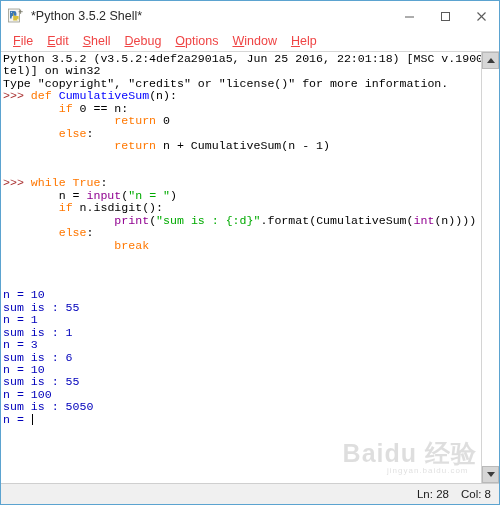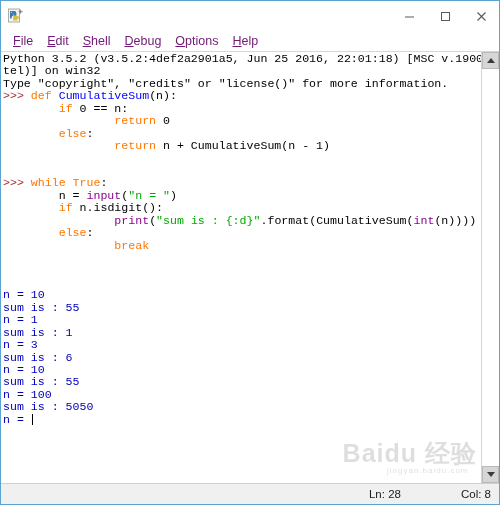--- a/index.html
+++ b/index.html
@@ -70,21 +70,21 @@
     height: 20px;
     flex: 0 0 20px;
     background: #ffffff;
     display: flex;
     align-items: center;
     padding-left: 5px;
     border-bottom: 1px solid #d6d6d6;
   }
   .menu-item {
     font-size: 12.5px;
-    color: #701a75;
+    color: #ef4444;
     padding: 0 7px;
     white-space: nowrap;
     font-family: "Liberation Sans", sans-serif;
     line-height: 18px;
   }
   .menu-item .u { text-decoration: underline; }
 
   
   #content {
     flex: 1 1 auto;
@@ -190,40 +190,40 @@
     height: 20px;
     flex: 0 0 20px;
     background: #f0f0f0;
     display: flex;
     align-items: center;
     justify-content: flex-end;
     padding-right: 8px;
     font-size: 11.5px;
     color: #202020;
     font-family: "Liberation Sans", sans-serif;
-    gap: 48px;
   }
   #statusbar span { margin-left: 12px; white-space: nowrap; }
 </style>
 </head>
 <body>
 
 <div id="window">
 
   <div id="titlebar">
     <div id="app-icon">
       <svg width="18" height="18" viewBox="0 0 18 18">
         <rect x="1.5" y="2" width="11" height="13" fill="#f4f4f2" stroke="#9a9a8c" stroke-width="0.8"></rect>
         <path d="M3 4 h4.2 a2.2 2.2 0 0 1 2.2 2.2 v2.6 h-3.2 a1.6 1.6 0 0 0 -1.6 1.6 v1.2 h-1.6 z" fill="#3c78b4"></path>
         <path d="M6.2 13.6 h3.4 a2 2 0 0 0 2 -2 v-2.6 h-3.2 a1.6 1.6 0 0 1 -1.6 -1.6 v-1.2 h-0.6 z" fill="#d8c03a"></path>
         <circle cx="4.4" cy="5.3" r="0.55" fill="#ffffff"></circle>
         <circle cx="10.4" cy="12.2" r="0.55" fill="#ffffff"></circle>
         <path d="M13.6 2.6 v4.2 M11.6 4.7 h4.1" stroke="#7a7a6a" stroke-width="0.9"></path>
       </svg>
     </div>
+    <div id="title-text">*Python 3.5.2 Shell*</div>
     <div class="win-btns">
       <div class="win-btn">
         <svg width="11" height="11" viewBox="0 0 11 11">
             <line x1="1" y1="6" x2="10" y2="6" stroke="#5a5a5a" stroke-width="1"></line>
           </svg>
       </div>
       <div class="win-btn">
         <svg width="11" height="11" viewBox="0 0 11 11">
             <rect x="1.5" y="1.5" width="8" height="8" fill="none" stroke="#5a5a5a" stroke-width="1"></rect>
           </svg>
@@ -236,20 +236,21 @@
       </div>
     </div>
   </div>
 
   <div id="menubar">
       <div class="menu-item"><span class="u">F</span>ile</div>
       <div class="menu-item"><span class="u">E</span>dit</div>
       <div class="menu-item"><span class="u">S</span>hell</div>
       <div class="menu-item"><span class="u">D</span>ebug</div>
       <div class="menu-item"><span class="u">O</span>ptions</div>
+      <div class="menu-item"><span class="u">W</span>indow</div>
       <div class="menu-item"><span class="u">H</span>elp</div>
     </div>
 
   <div id="content">
     <div id="textarea"><div class="line"><span class="t-plain">Python 3.5.2 (v3.5.2:4def2a2901a5, Jun 25 2016, 22:01:18) [MSC v.1900 32 bit (In</span></div><div class="line"><span class="t-plain">tel)] on win32</span></div><div class="line"><span class="t-plain">Type "copyright", "credits" or "license()" for more information.</span></div><div class="line"><span class="t-prompt">&gt;&gt;&gt; </span><span class="t-kw">def</span><span class="t-plain"> </span><span class="t-def">CumulativeSum</span><span class="t-plain">(n):</span></div><div class="line"><span class="t-plain">        </span><span class="t-kw">if</span><span class="t-plain"> 0 == n:</span></div><div class="line"><span class="t-plain">                </span><span class="t-kw">return</span><span class="t-plain"> 0</span></div><div class="line"><span class="t-plain">        </span><span class="t-kw">else</span><span class="t-plain">:</span></div><div class="line"><span class="t-plain">                </span><span class="t-kw">return</span><span class="t-plain"> n + CumulativeSum(n - 1)</span></div><div class="line"><span class="t-plain"></span></div><div class="line"><span class="t-plain"></span></div><div class="line"><span class="t-prompt">&gt;&gt;&gt; </span><span class="t-kw">while</span><span class="t-plain"> </span><span class="t-kw">True</span><span class="t-plain">:</span></div><div class="line"><span class="t-plain">        n = </span><span class="t-builtin">input</span><span class="t-plain">(</span><span class="t-str">"n = "</span><span class="t-plain">)</span></div><div class="line"><span class="t-plain">        </span><span class="t-kw">if</span><span class="t-plain"> n.isdigit():</span></div><div class="line"><span class="t-plain">                </span><span class="t-builtin">print</span><span class="t-plain">(</span><span class="t-str">"sum is : {:d}"</span><span class="t-plain">.format(CumulativeSum(</span><span class="t-builtin">int</span><span class="t-plain">(n))))</span></div><div class="line"><span class="t-plain">        </span><span class="t-kw">else</span><span class="t-plain">:</span></div><div class="line"><span class="t-plain">                </span><span class="t-kw">break</span></div><div class="line"><span class="t-plain"></span></div><div class="line"><span class="t-plain"></span></div><div class="line"><span class="t-plain"></span></div><div class="line"><span class="t-out">n = 10</span></div><div class="line"><span class="t-out">sum is : 55</span></div><div class="line"><span class="t-out">n = 1</span></div><div class="line"><span class="t-out">sum is : 1</span></div><div class="line"><span class="t-out">n = 3</span></div><div class="line"><span class="t-out">sum is : 6</span></div><div class="line"><span class="t-out">n = 10</span></div><div class="line"><span class="t-out">sum is : 55</span></div><div class="line"><span class="t-out">n = 100</span></div><div class="line"><span class="t-out">sum is : 5050</span></div><div class="line"><span class="t-out">n = </span><span class="caret"></span></div></div>
 
     <div id="vscroll">
       <div class="sb-btn">
         <div class="sb-arrow up"></div>
       </div>

